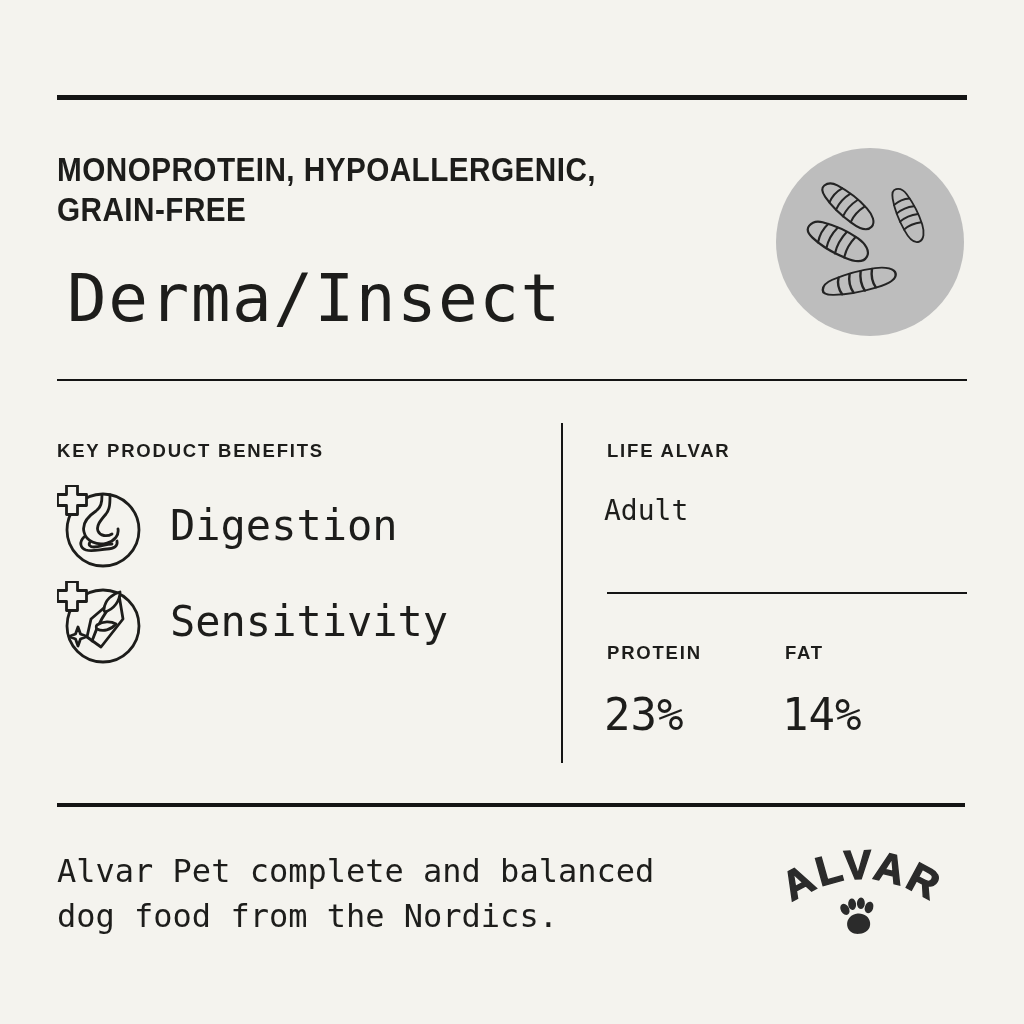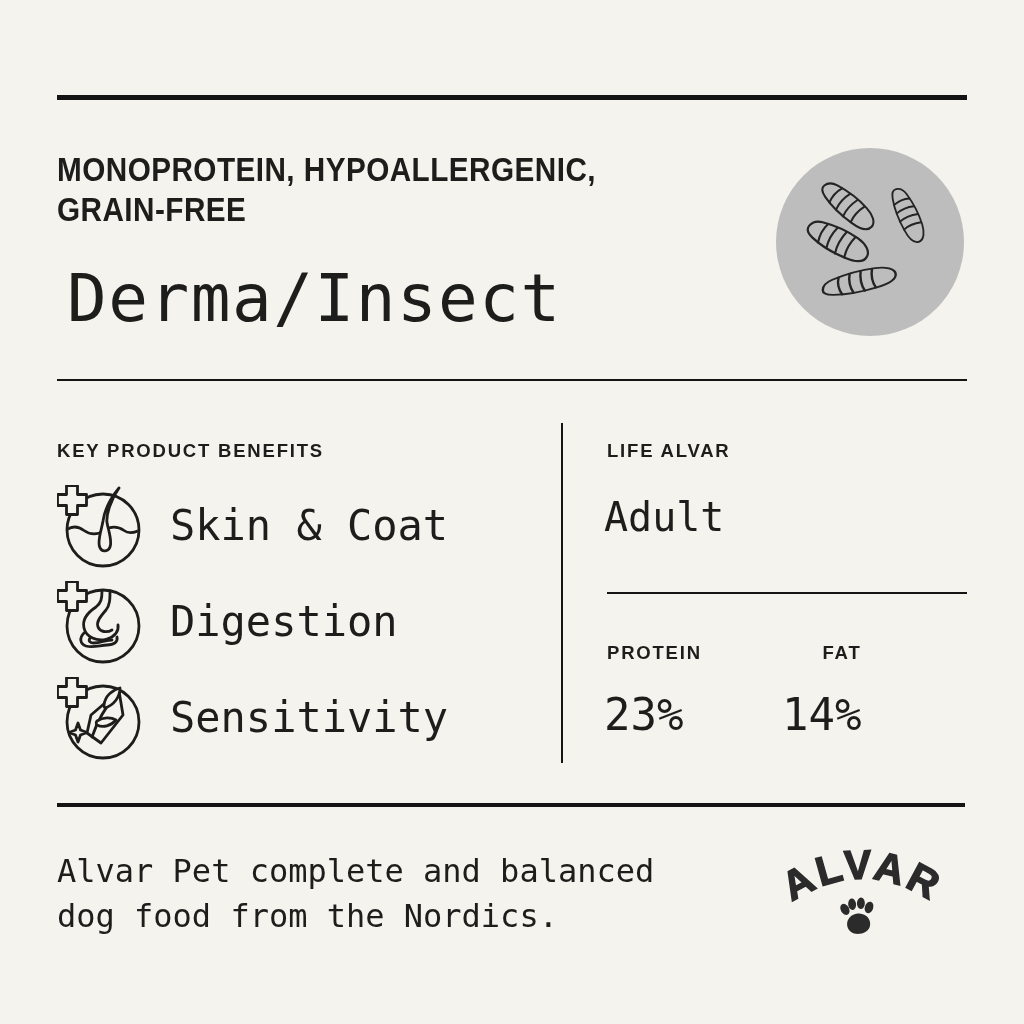--- a/index.html
+++ b/index.html
@@ -28,30 +28,30 @@
     transform:scaleX(.9);transform-origin:left top;white-space:nowrap;
   }
   .product-name{
     position:absolute;left:54px;top:247px;margin:13px;
     font-size:66px;font-weight:normal;letter-spacing:1.5px;white-space:nowrap;
   }
   .insect-badge{position:absolute;left:775px;top:147px;width:190px;height:190px;}
 
   .section-label{
     font-family:"Liberation Sans",sans-serif;font-weight:bold;
-    font-size:18.5px;letter-spacing:1.8px;white-space:nowrap;text-align:right;
+    font-size:18.5px;letter-spacing:1.8px;white-space:nowrap;
   }
   .benefits-label{position:absolute;left:57px;top:440px;}
   .benefits-list{position:absolute;left:57px;top:485px;display:flex;flex-direction:column;gap:12px;}
   .benefit-row{display:flex;align-items:center;height:84px;}
   .benefit-icon{width:84px;height:84px;flex:0 0 84px;}
   .benefit-label{margin-left:29px;font-size:42px;white-space:nowrap;padding-bottom:4px;}
 
   .lifestage-label{position:absolute;left:607px;top:440px;}
-  .lifestage-value{position:absolute;left:604px;top:494px;font-size:40px;white-space:nowrap;}
+  .lifestage-value{position:absolute;left:604px;top:494px;font-size:28px;white-space:nowrap;}
 
   .nutrient{position:absolute;top:642px;}
   .nutrient-protein{left:607px;}
   .nutrient-fat{left:785px;}
   .nutrient-value{margin-top:25px;font-size:44px;margin-left:-3px;white-space:nowrap;}
 
   .footer-text{position:absolute;left:57px;top:849px;font-size:32px;line-height:45px;white-space:nowrap;}
   .brand-logo{position:absolute;left:772px;top:846px;width:180px;height:112px;}
 
   .icon-stroke{fill:none;stroke:var(--ink);stroke-width:2.8;stroke-linecap:round;stroke-linejoin:round;}
@@ -90,34 +90,20 @@
       <use href="#larva-g" transform="translate(44,133) rotate(-12) scale(0.82,0.62)"></use>
     </svg>
   </div>
 
   <div class="rule rule-mid"></div>
 
   <div class="section-label benefits-label">KEY PRODUCT BENEFITS</div>
 
   <div class="benefits-list">
 
-    <div class="benefit-row">
-      <svg class="benefit-icon" viewBox="0 0 84 84">
-        <defs>
-            <clipPath id="clip-skin">
-              <circle cx="46" cy="45" r="35"></circle>
-            </clipPath>
-          </defs>
-        <circle class="icon-stroke" cx="46" cy="45" r="36"></circle>
-        <path class="icon-stroke" clip-path="url(#clip-skin)" d="M8,46 C14,41 21,41 27,45.5 C33,50 41,50 47,45.5 C53,41 61,41 67,45.5 C71,48.5 77,48 83,45"></path>
-        <path class="icon-knockout" d="M62,3 C53,14 47.5,25 46,36 C44,47 40.5,55 42.5,61.5 C44.5,68 52.5,67 53.5,60 C54.5,52.5 51,44 50,37.5 C49,30 54,14 62,3 Z"></path>
-        <path class="icon-knockout" d="M9.5,0.5 L20.5,0.5 L20.5,9.5 L29.5,9.5 L29.5,20.5 L20.5,20.5 L20.5,29.5 L9.5,29.5 L9.5,20.5 L0.5,20.5 L0.5,9.5 L9.5,9.5 Z"></path>
-      </svg>
-      <div class="benefit-label">Skin &amp; Coat</div>
-    </div>
 
     <div class="benefit-row">
       <svg class="benefit-icon" viewBox="0 0 84 84">
         <circle class="icon-stroke" cx="46" cy="45" r="36"></circle>
         <path class="icon-stroke" d="M45,10 C45,18 44,22 39,26 C30,32 25,39 27,47 C29,56 40,61 50,58 C58,55.5 62,50 61,44"></path>
         <path class="icon-stroke" d="M53,10 C53,18 53,24 49,29 C43,36 39,41 41,46 C43,51 50,52 55,49"></path>
         <path class="icon-stroke" d="M27,52 C22,57 23,63 29,65 C36,67 44,64 50,64 C57,64 61,61 60,56"></path>
         <path class="icon-stroke" d="M33,57 C31,60 33,62 37,62 C43,62 49,59 55,59"></path>
         <path class="icon-knockout" d="M9.5,0.5 L20.5,0.5 L20.5,9.5 L29.5,9.5 L29.5,20.5 L20.5,20.5 L20.5,29.5 L9.5,29.5 L9.5,20.5 L0.5,20.5 L0.5,9.5 L9.5,9.5 Z"></path>
       </svg>

